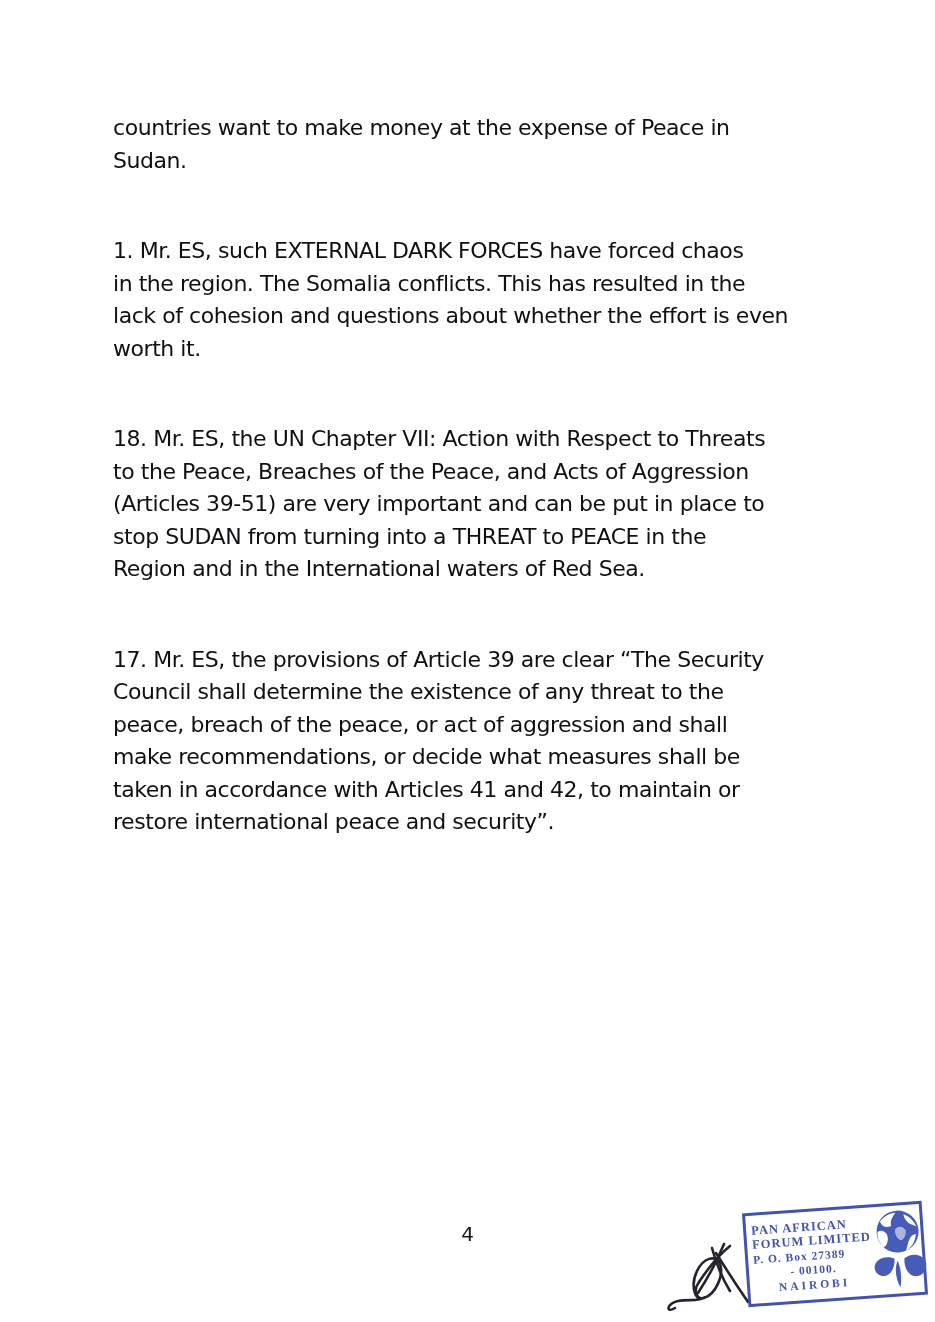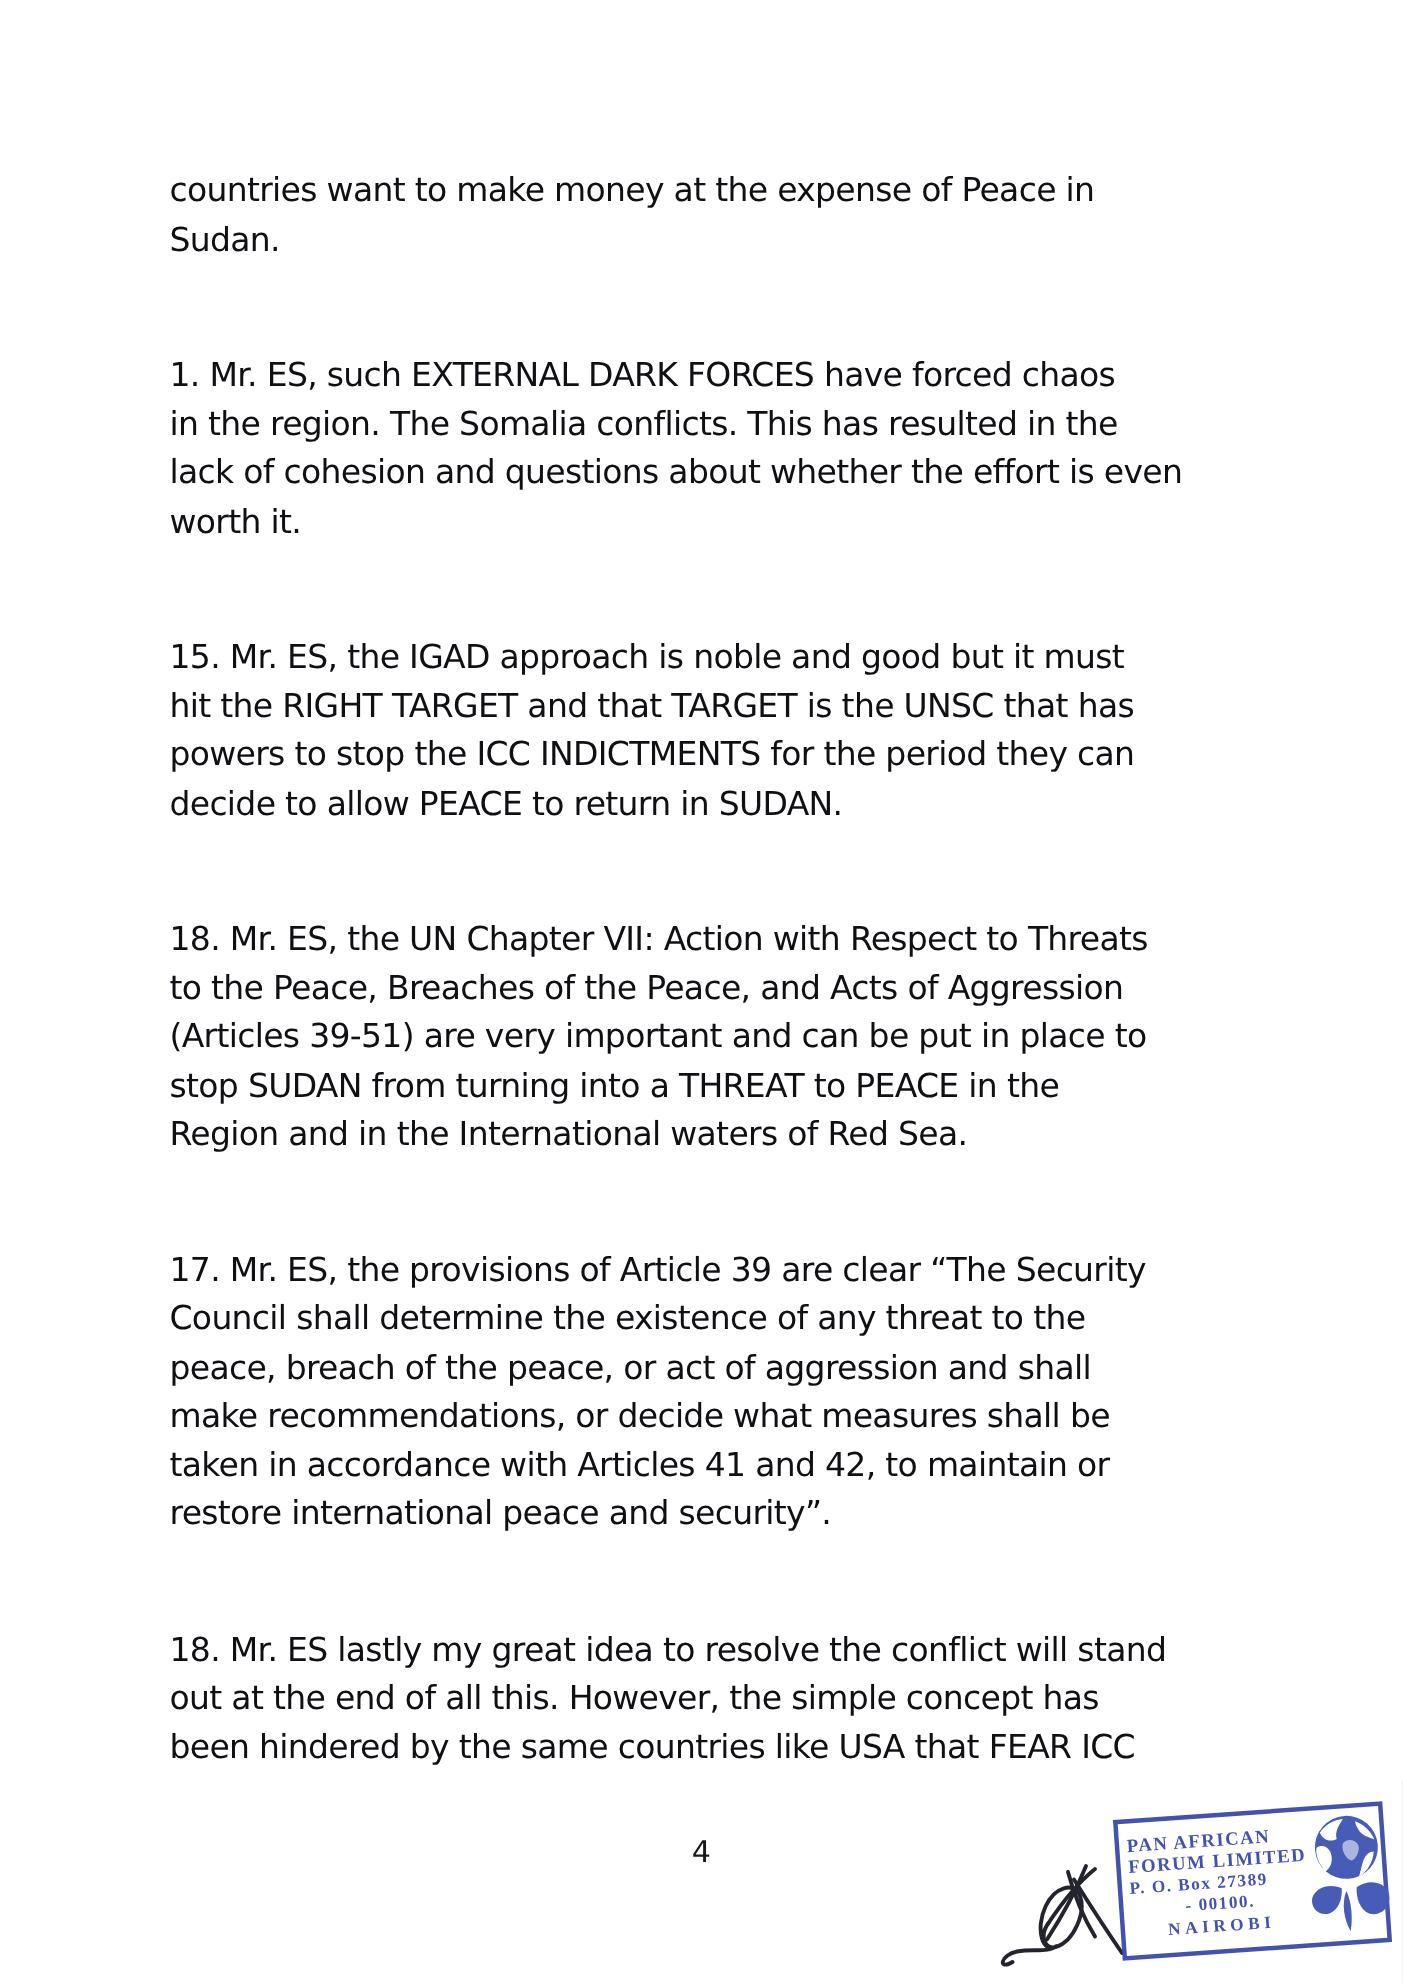--- a/index.html
+++ b/index.html
@@ -86,38 +86,31 @@
 
 <div class="page">
 
   <div class="content">
     <p class="para">countries want to make money at the expense of Peace in
 Sudan.</p>
     <p class="para">1. Mr. ES, such EXTERNAL DARK FORCES have forced chaos
 in the region. The Somalia conflicts. This has resulted in the
 lack of cohesion and questions about whether the effort is even
 worth it.</p>
-    <p class="para">15. Mr. ES, the IGAD approach is noble and good but it must
-hit the RIGHT TARGET and that TARGET is the UNSC that has
-powers to stop the ICC INDICTMENTS for the period they can
-decide to allow PEACE to return in SUDAN.</p>
     <p class="para">18. Mr. ES, the UN Chapter VII: Action with Respect to Threats
 to the Peace, Breaches of the Peace, and Acts of Aggression
 (Articles 39-51) are very important and can be put in place to
 stop SUDAN from turning into a THREAT to PEACE in the
 Region and in the International waters of Red Sea.</p>
     <p class="para">17. Mr. ES, the provisions of Article 39 are clear “The Security
 Council shall determine the existence of any threat to the
 peace, breach of the peace, or act of aggression and shall
 make recommendations, or decide what measures shall be
 taken in accordance with Articles 41 and 42, to maintain or
 restore international peace and security”.</p>
-    <p class="para">18. Mr. ES lastly my great idea to resolve the conflict will stand
-out at the end of all this. However, the simple concept has
-been hindered by the same countries like USA that FEAR ICC</p>
   </div>
 
   <div class="page-number">4</div>
 
   <div class="signature-wrap">
     <svg width="122" height="80" viewBox="0 0 122 80">
       <g fill="none" stroke="#24242e" stroke-width="2.6" stroke-linecap="round">
         <path d="M12,70 C2,76 4,65 15,63 C26,61 36,64 42,59 C32,66 27,48 34,33 C40,20 53,16 57,26 C61,37 53,56 41,60 C33,62 30,52 36,44"></path>
         <path d="M36,44 C46,29 57,16 67,8"></path>
         <path d="M49,10 C53,25 59,40 67,53"></path>

